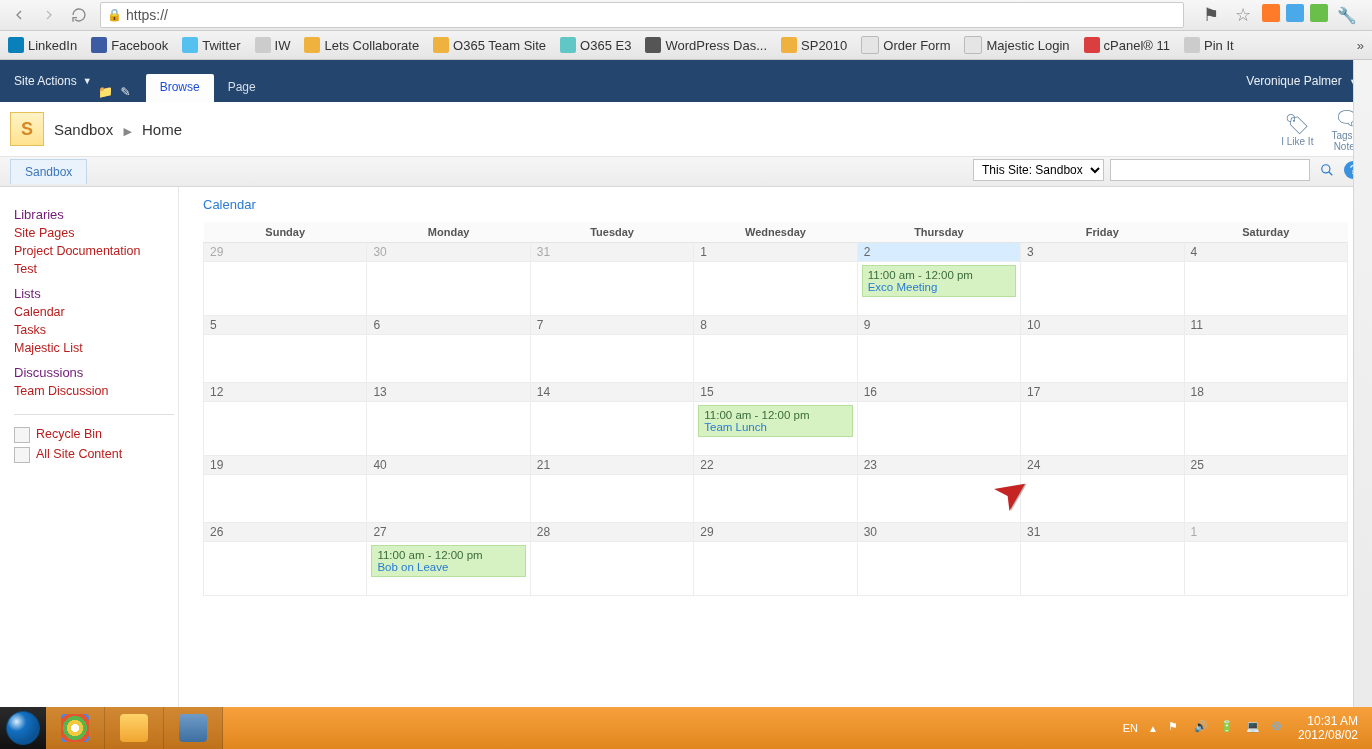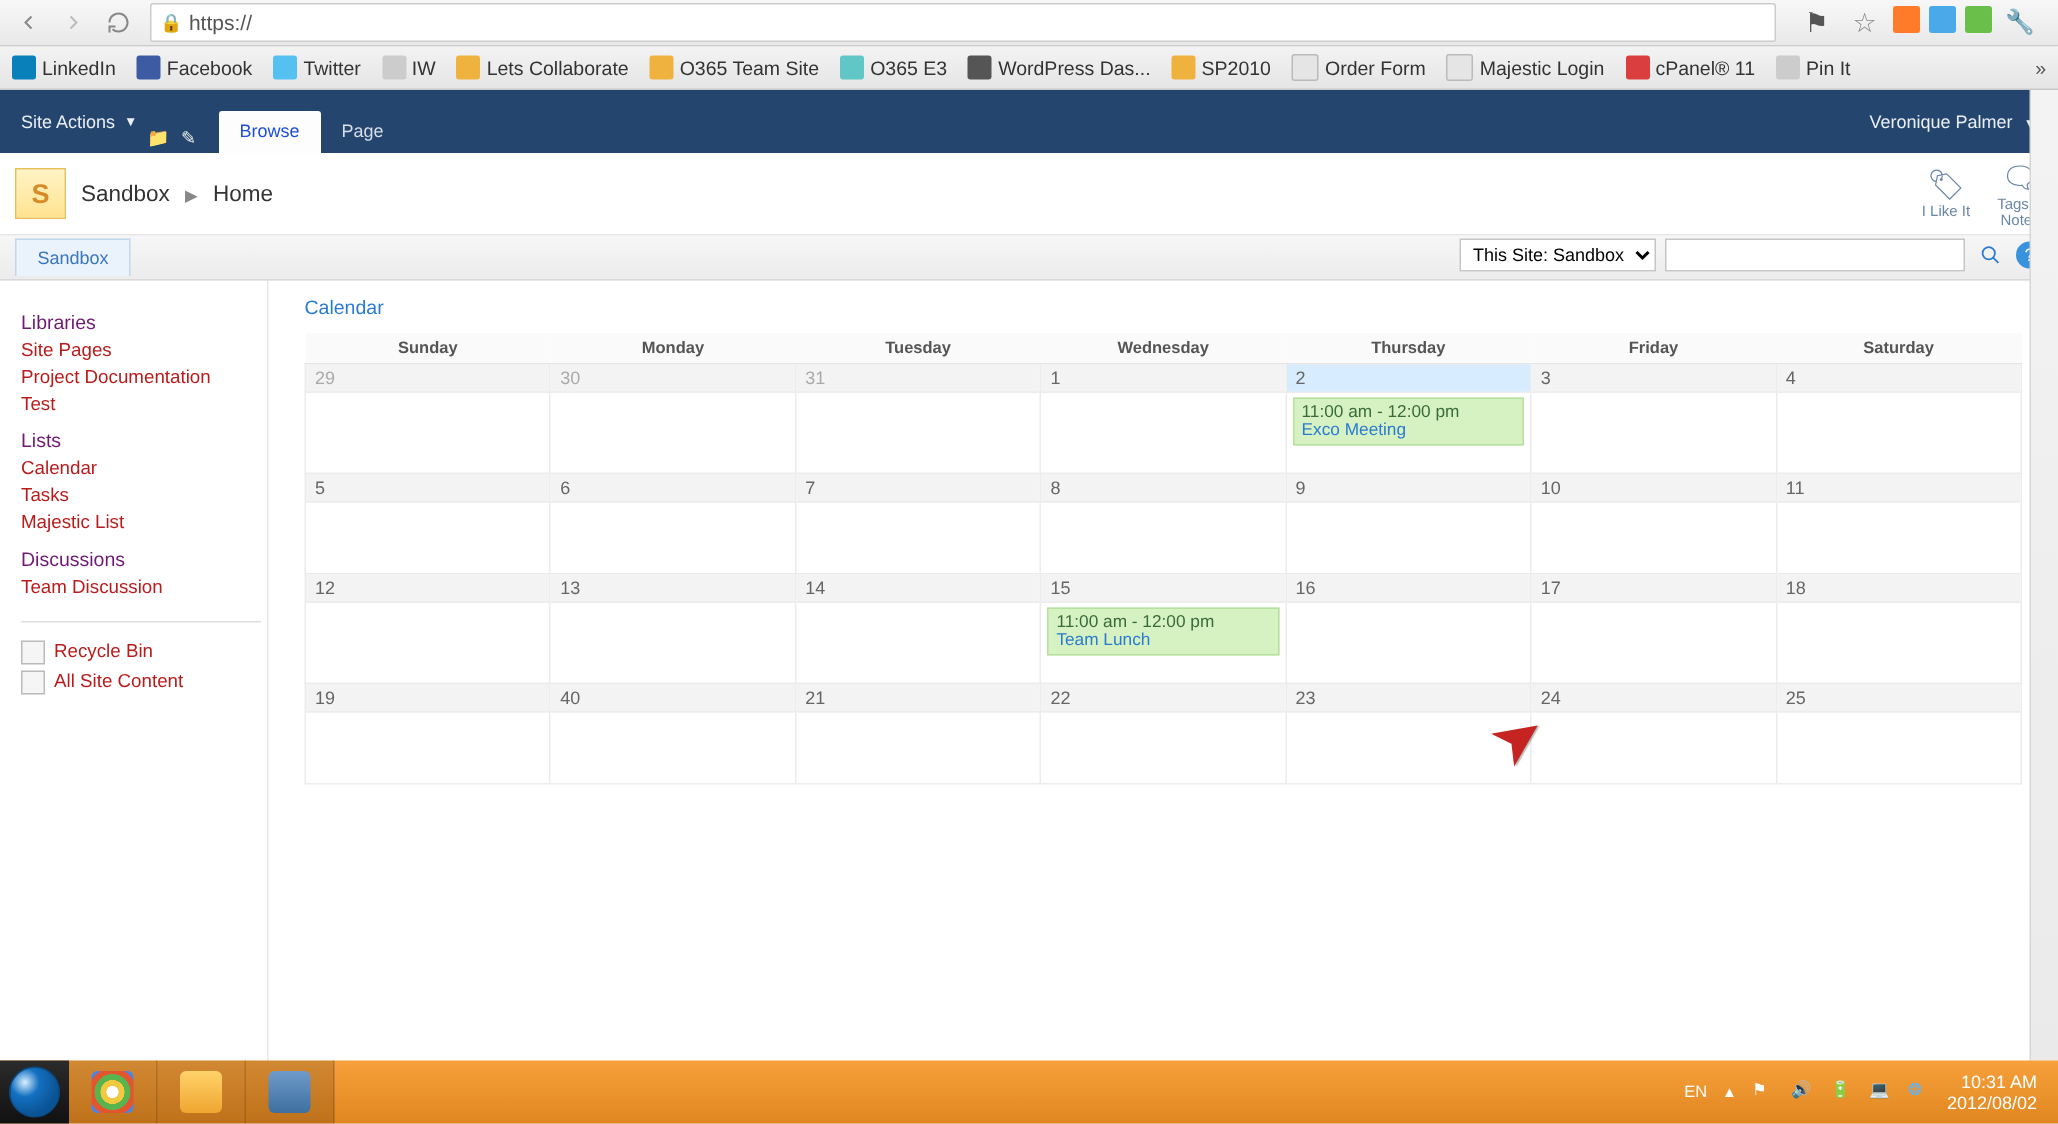--- a/index.html
+++ b/index.html
@@ -558,20 +558,47 @@
             <td>
               <div class="date-hdr">23</div>
             </td>
             <td>
               <div class="date-hdr">24</div>
             </td>
             <td>
               <div class="date-hdr">25</div>
             </td>
           </tr>
+          <tr>
+            <td class="tall">
+              <div class="date-hdr">26</div>
+            </td>
+            <td class="tall">
+              <div class="date-hdr">27</div>
+              <div class="event">
+                <div>11:00 am - 12:00 pm</div>
+                <div class="ev-title">Bob on Leave</div>
+              </div>
+            </td>
+            <td class="tall">
+              <div class="date-hdr">28</div>
+            </td>
+            <td class="tall">
+              <div class="date-hdr">29</div>
+            </td>
+            <td class="tall">
+              <div class="date-hdr">30</div>
+            </td>
+            <td class="tall">
+              <div class="date-hdr">31</div>
+            </td>
+            <td class="tall out">
+              <div class="date-hdr">1</div>
+            </td>
+          </tr>
         </tbody>
     </table>
 
     <div class="arrow">➤</div>
   </div>
 </div>
 
 <div class="page-scroll"></div>
 
 <div class="taskbar">

